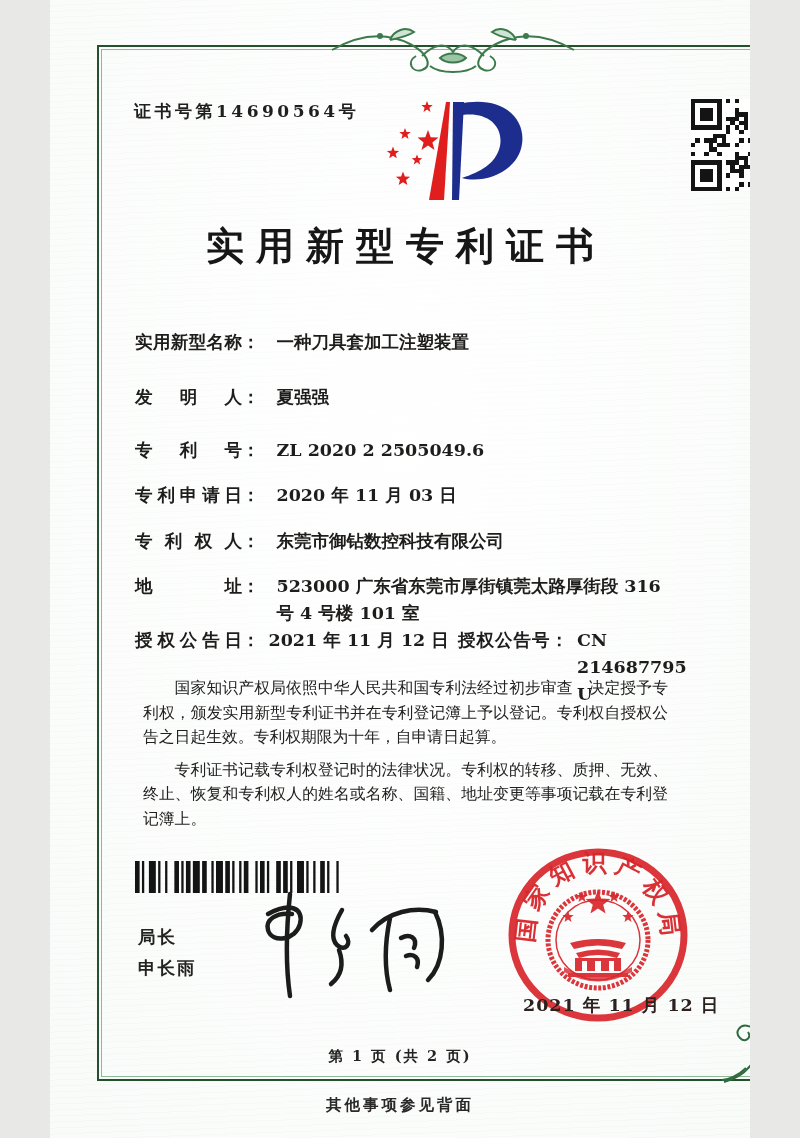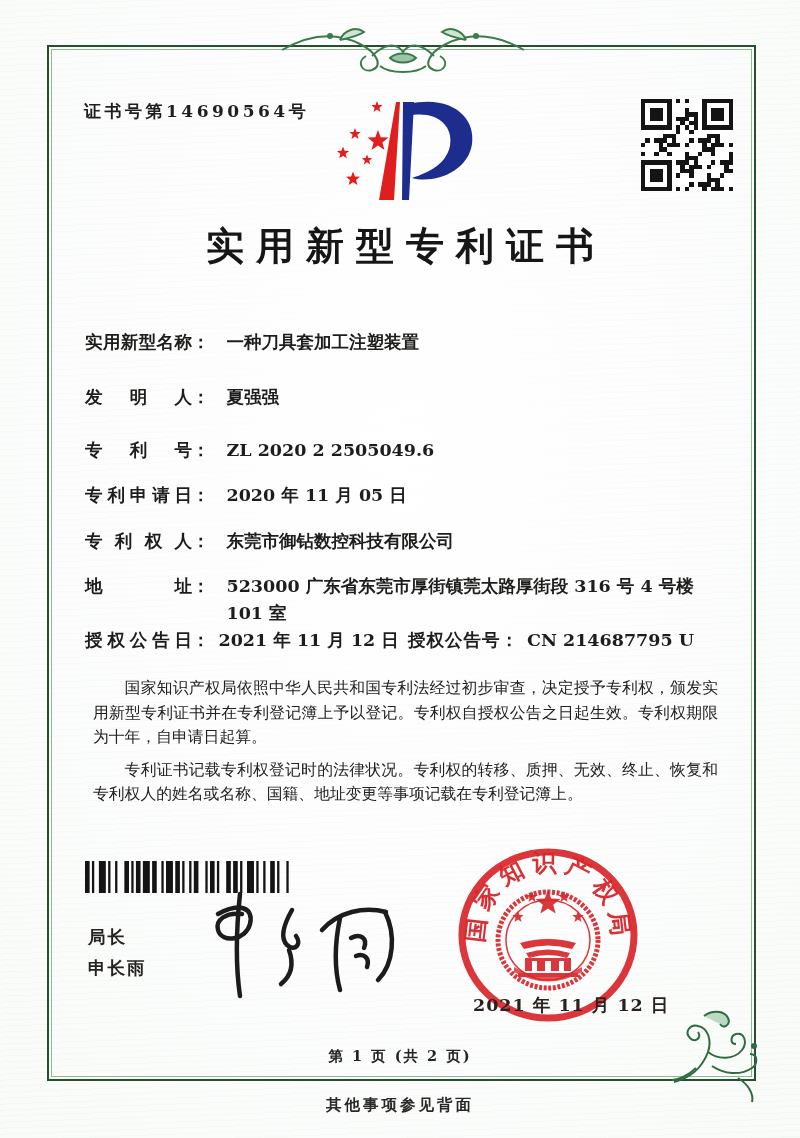--- a/index.html
+++ b/index.html
@@ -1,18 +1,18 @@
 <!DOCTYPE html>
 <html><head>
 <meta charset="utf-8">
 <style>
   * { margin:0; padding:0; box-sizing:border-box; }
   html,body { background:#e8e8e6; }
   .sheet {
-    position:relative; width:800px; height:1138px; margin:0 auto;
+    position:relative; width:700px; height:1138px; margin:0 auto;
     background:
       radial-gradient(ellipse at 50% 40%, rgba(255,255,255,0.9), rgba(240,246,241,0.25)),
       repeating-linear-gradient(178deg, rgba(255,255,255,0) 0 5px, rgba(140,180,152,0.07) 5px 6px),
       #fcfdfc;
     overflow:hidden;
     font-family:"DejaVu Serif","Liberation Serif",serif;
     color:#1c1c1c;
   }
   .frame-outer {
     position:absolute; left:47px; top:45px; width:709px; height:1036px;
@@ -254,21 +254,21 @@
       <span class="fvalue">夏强强</span>
     </div>
     <div class="frow" style="top:437px">
       <span class="flabel">专利号</span>
         <span class="fcolon">：</span>
       <span class="fvalue">ZL 2020 2 2505049.6</span>
     </div>
     <div class="frow" style="top:482px">
       <span class="flabel">专利申请日</span>
         <span class="fcolon">：</span>
-      <span class="fvalue">2020 年 11 月 05 日</span>
+      <span class="fvalue">2020 年 11 月 03 日</span>
     </div>
     <div class="frow" style="top:528px">
       <span class="flabel">专利权人</span>
         <span class="fcolon">：</span>
       <span class="fvalue">东莞市御钻数控科技有限公司</span>
     </div>
     <div class="frow" style="top:573px">
       <span class="flabel">地址</span>
         <span class="fcolon">：</span>
       <span class="fvalue">523000 广东省东莞市厚街镇莞太路厚街段 316 号 4 号楼 101 室</span>

